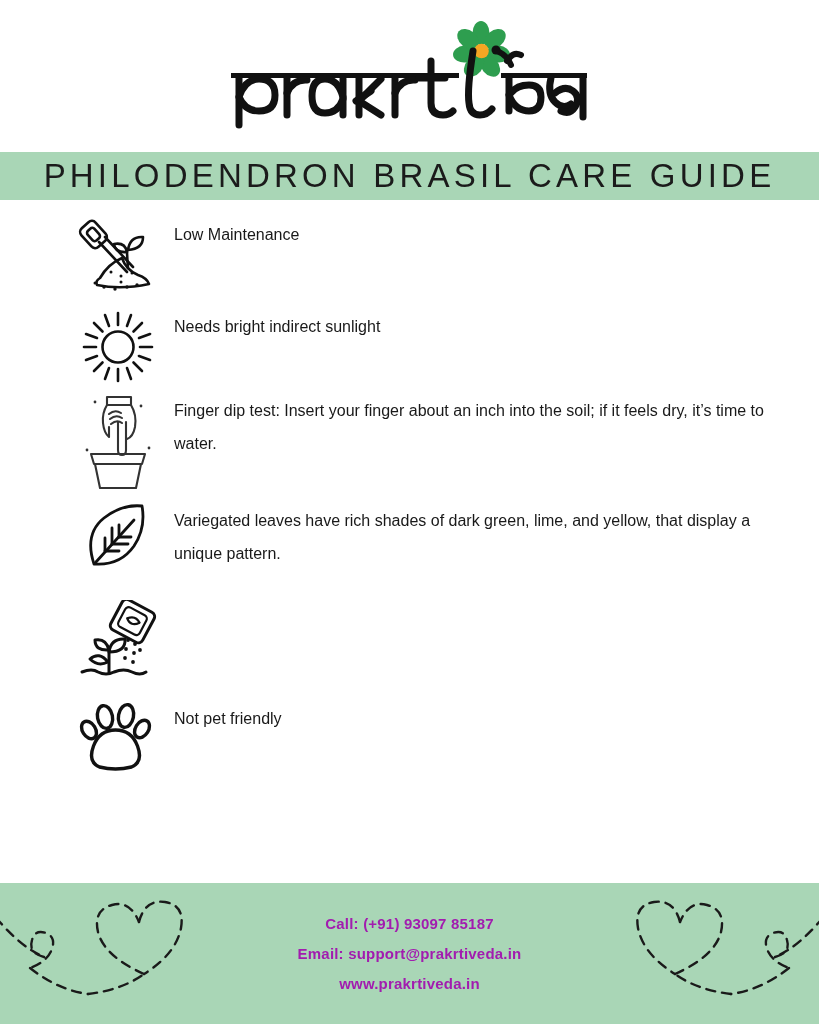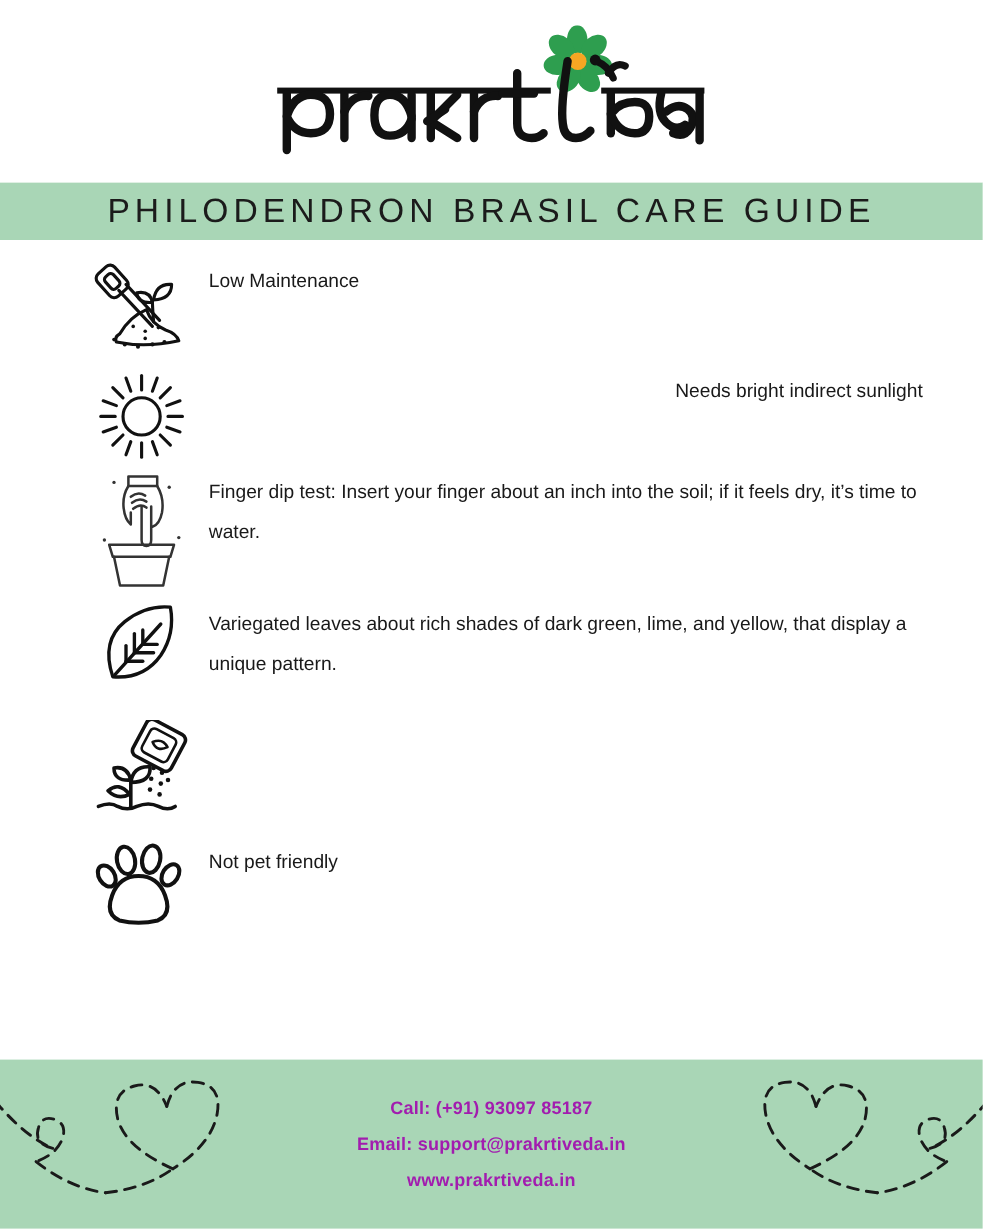--- a/index.html
+++ b/index.html
@@ -33,21 +33,21 @@
 
   
   .header-banner {
     height: 48px;
     background: #a9d6b6;
     display: flex;
     align-items: center;
     justify-content: center;
   }
   .header-title {
-    font-size: 28px;
+    font-size: 33px;
     letter-spacing: 4.2px;
     color: #1b1b1b;
     font-weight: 400;
     white-space: nowrap;
     font-family: "Liberation Sans", sans-serif;
   }
 
   
   .care-list {
     padding: 14px 0 0 0;
@@ -78,21 +78,21 @@
     padding-right: 10px;
     font-family: "Liberation Sans", sans-serif;
   }
   .care-text.justify {
     text-align: justify;
     text-justify: inter-word;
   }
   .care-text.justify > span { display: block; }
 
   .row-h-1 { height: 92px; }
-  .row-h-2 { height: 84px; justify-content: space-between; }
+  .row-h-2 { height: 84px; }
   .row-h-3 { height: 110px; }
   .row-h-4 { height: 98px; }
   .row-h-5 { height: 100px; }
   .row-h-6 { height: 88px; }
   .row-h-7 { height: 95px; }
 
   
   .footer {
     position: absolute;
     left: 0;
@@ -299,21 +299,21 @@
         <path d="M12 62 q-10 -30 10 -46 q18 -14 38 -12 q4 22 -8 40 q-14 20 -40 18z"></path>
         <path d="M14 60 L52 18"></path>
         <path d="M30 42 L30 26"></path>
         <path d="M30 42 L46 42"></path>
         <path d="M23 49 L23 36"></path>
         <path d="M23 49 L37 49"></path>
         <path d="M37 35 L37 23"></path>
         <path d="M37 35 L49 35"></path>
       </svg>
     </div>
-    <div class="care-text">Variegated leaves about rich shades of dark green, lime, and yellow, that display a unique pattern.</div>
+    <div class="care-text">Variegated leaves have rich shades of dark green, lime, and yellow, that display a unique pattern.</div>
   </div>
 
   <div class="care-row row-h-5">
     <div class="care-icon">
       <svg width="84" height="82" viewBox="0 0 84 82" fill="none" stroke="#111" stroke-width="3" stroke-linecap="round" stroke-linejoin="round">
 
         <g transform="rotate(28 56 22)">
           <rect x="38" y="4" width="36" height="34" rx="5"></rect>
           <rect x="44" y="10" width="24" height="22" rx="4" stroke-width="2.2"></rect>
           <path d="M50 21 q6 -7 13 -2 q-6 8 -13 2z" stroke-width="2.2"></path>

